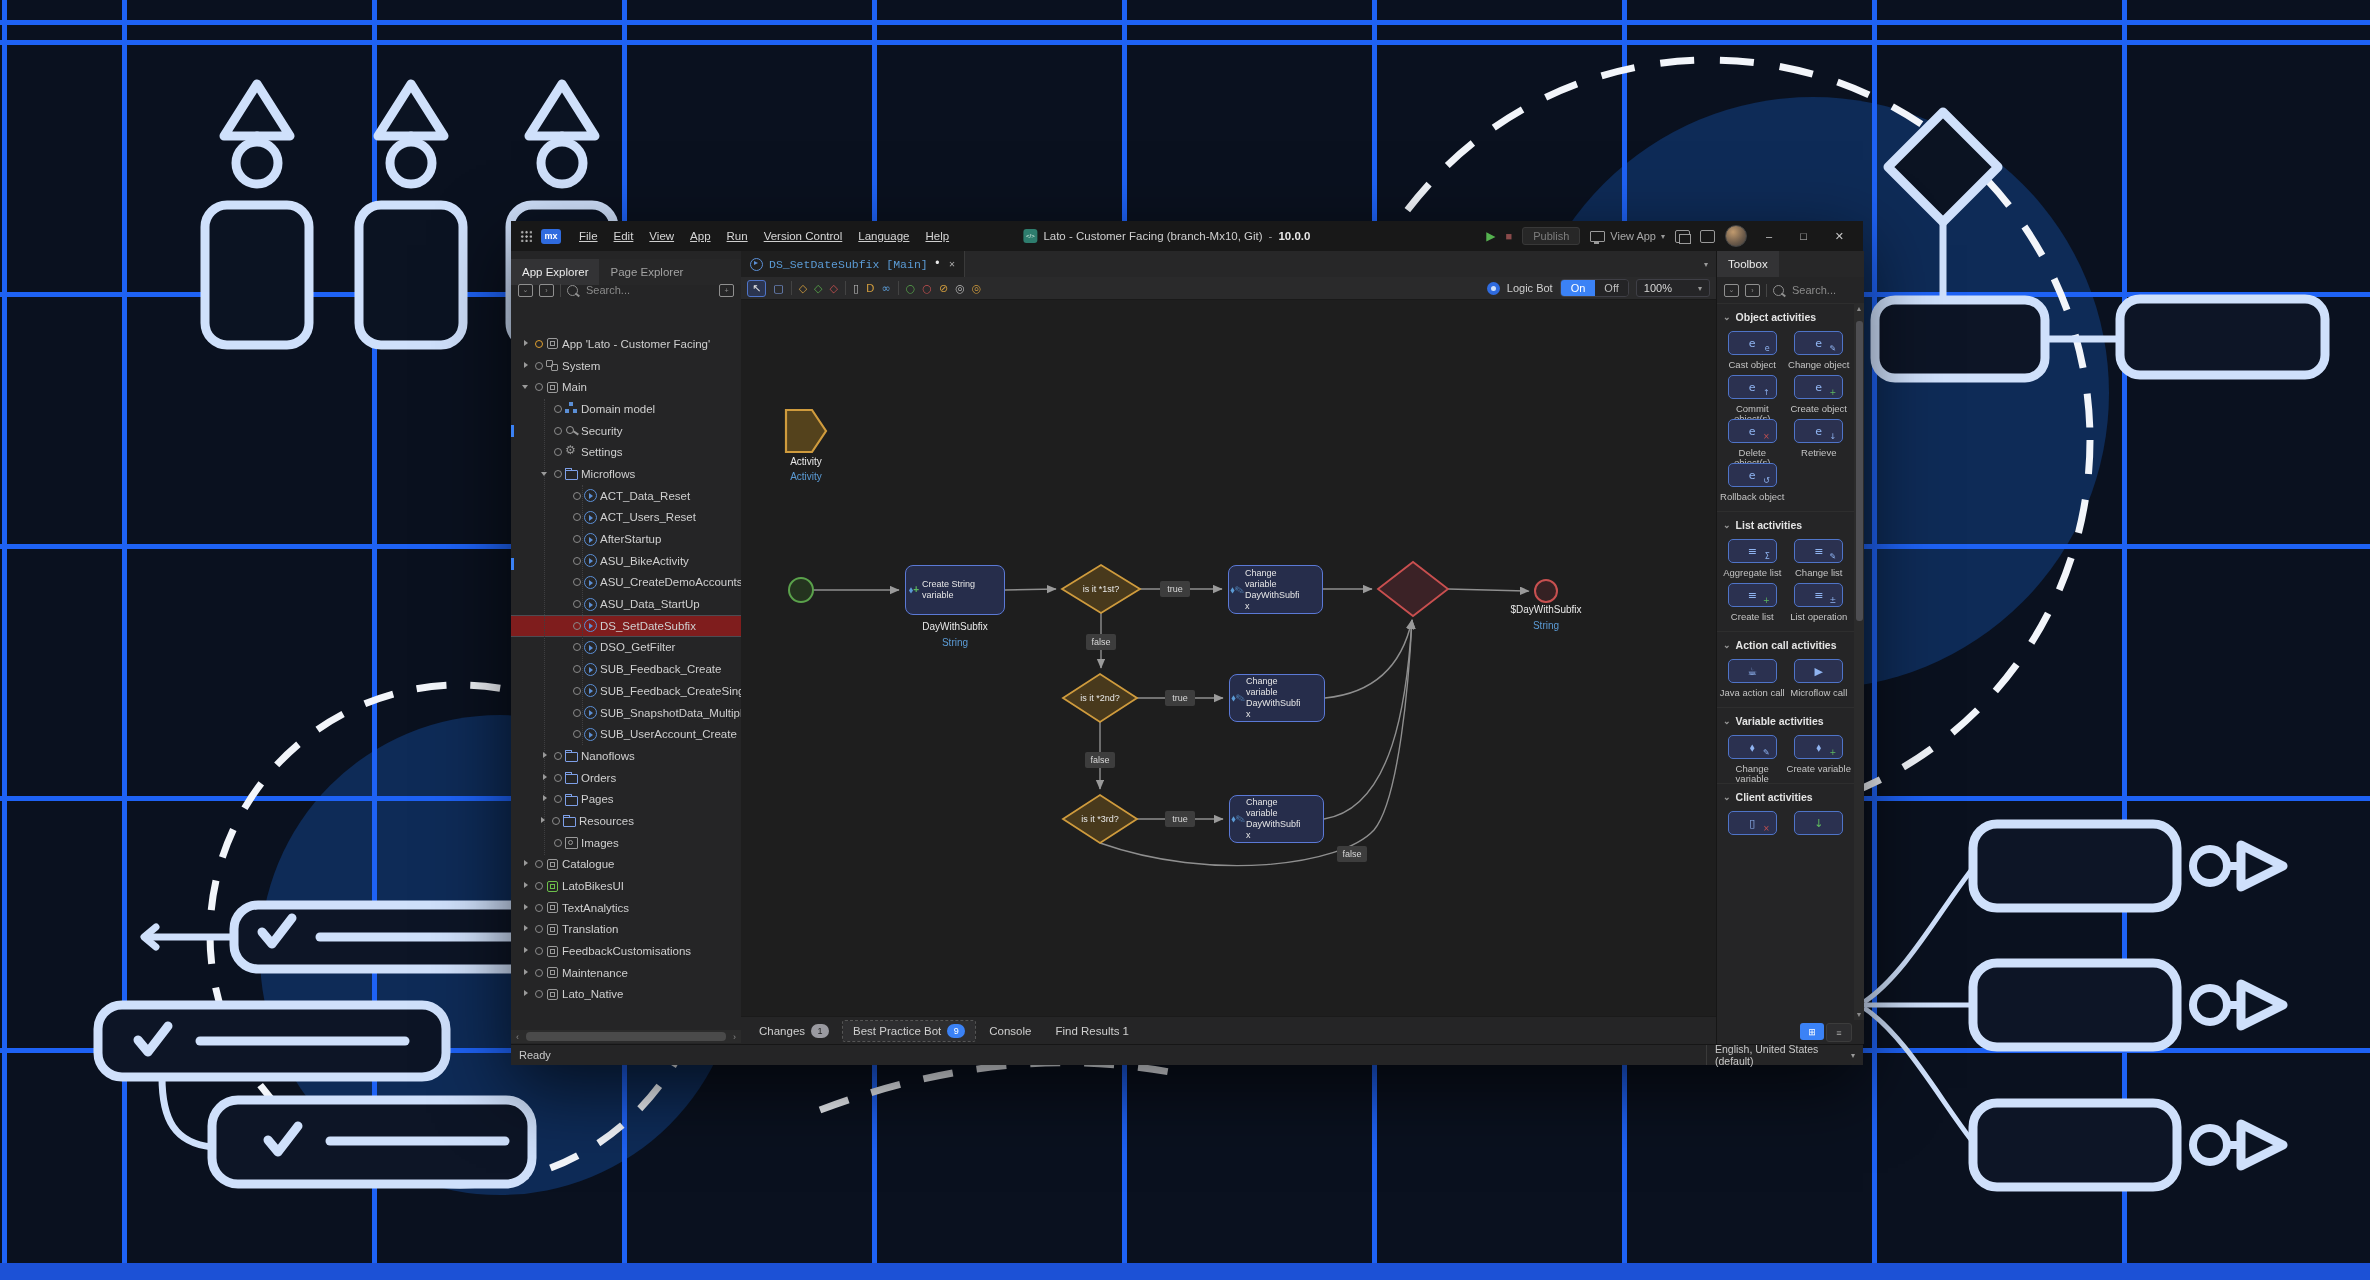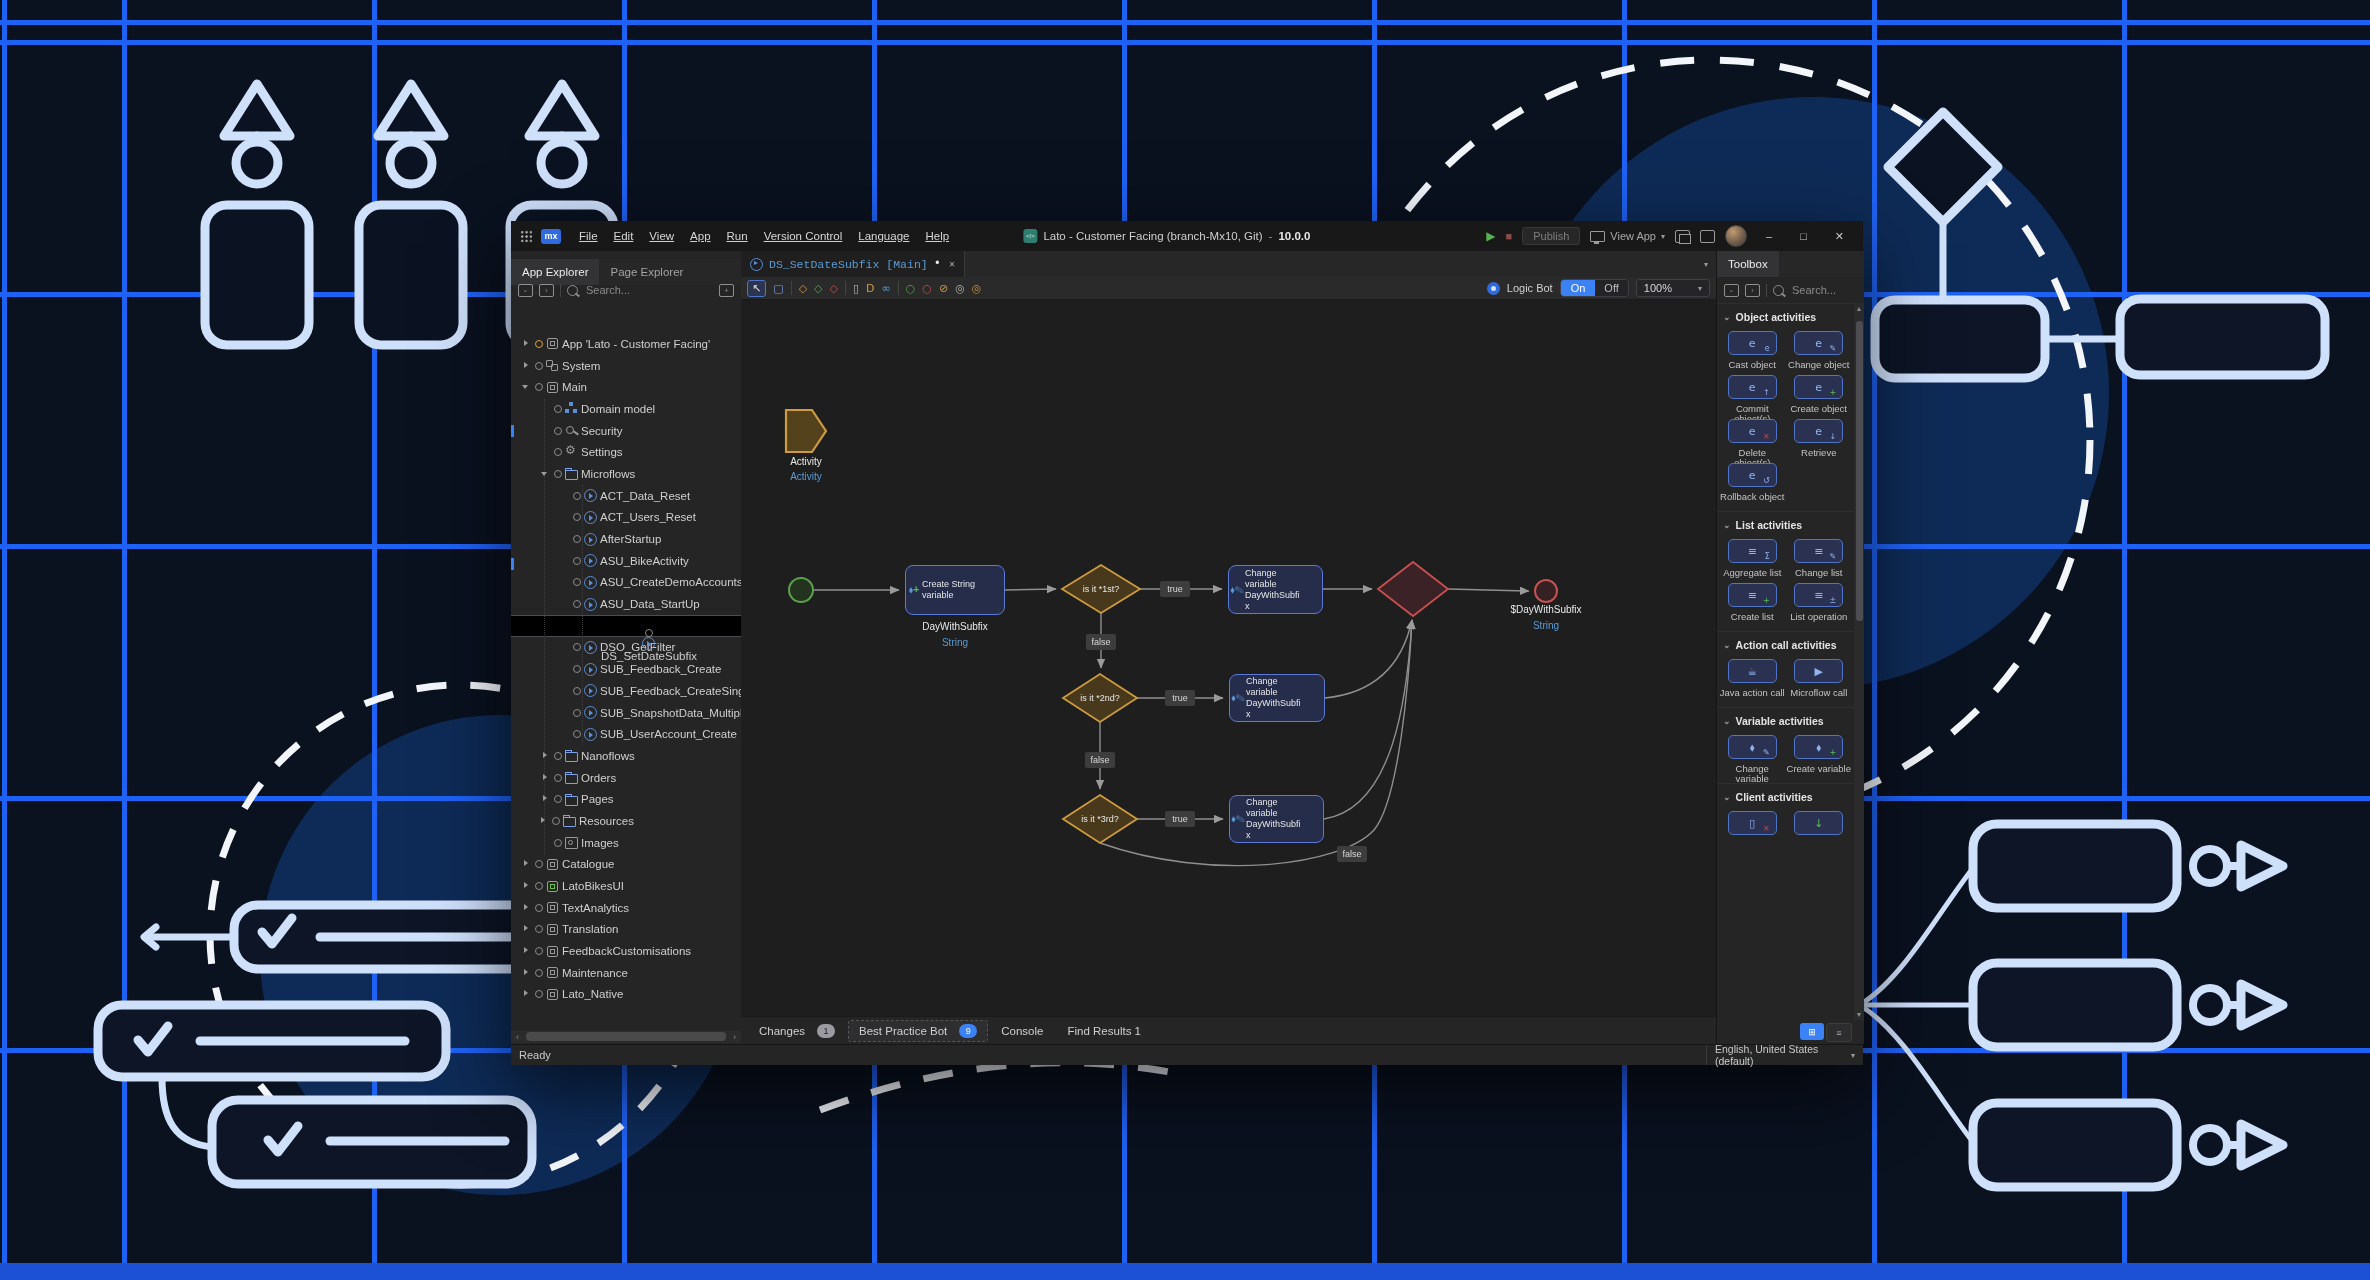--- a/index.html
+++ b/index.html
@@ -62,21 +62,21 @@
   .mag{width:9px;height:9px;border:1.4px solid #8f8f8f;border-radius:50%;position:relative;flex:none;}
   .mag::after{content:"";position:absolute;left:7px;top:8px;width:5px;height:1.6px;background:#8f8f8f;transform:rotate(40deg);}
   .search-input{background:transparent;border:none;outline:none;color:#cfcfcf;font-size:11px;flex:1;min-width:0;
     font-family:"Liberation Sans",sans-serif;}
   .search-input::placeholder{color:#8a8a8a;}
 
   
   #explorer{position:absolute;left:0;top:30px;width:230px;height:793px;background:#252526;border-right:1px solid #161616;overflow:hidden;}
   #explorer-tree{position:absolute;top:78px;left:0;right:0;bottom:15px;overflow:hidden;padding-top:4px;}
   .trow{height:21.7px;display:flex;align-items:center;white-space:nowrap;}
-  .trow.sel{background:#000000;box-shadow:inset 0 1px 0 #4c4c52,inset 0 -1px 0 #4c4c52;flex-direction:column;}
+  .trow.sel{background:#7f1d1d;box-shadow:inset 0 1px 0 #4c4c52,inset 0 -1px 0 #4c4c52;}
   .chev{width:14px;flex:none;position:relative;height:14px;}
   .chev.r::before{content:"";position:absolute;left:5px;top:3px;border-left:4px solid #9a9a9a;border-top:3.5px solid transparent;border-bottom:3.5px solid transparent;}
   .chev.d::before{content:"";position:absolute;left:3px;top:5px;border-top:4px solid #9a9a9a;border-left:3.5px solid transparent;border-right:3.5px solid transparent;}
   .dot{width:12px;flex:none;display:flex;justify-content:center;}
   .dot::before{content:"";width:6px;height:6px;border-radius:50%;border:1.3px solid #8a8a8a;}
   .dot.o::before{border-color:#e0a030;}
   .ti{width:17px;height:13px;flex:none;position:relative;}
   .ti-app::before,.ti-cube::before{content:"";position:absolute;left:2px;top:1px;width:9px;height:9px;border:1.3px solid #9a9a9a;border-radius:2px;}
   .ti-app::after,.ti-cube::after{content:"";position:absolute;left:5px;top:4px;width:3px;height:3px;border:1px solid #9a9a9a;}
   .ti-green::before,.ti-green::after{border-color:#6cc04a !important;}
@@ -135,21 +135,21 @@
   .tag-ic .plus{color:#5fba5f;font-weight:bold;}
   .fdiamond-label,.fchip,.fcap{position:absolute;text-align:center;}
   .fdiamond-label{color:#e8e8e8;font-size:9px;line-height:17px;}
   .fchip{background:#3d3d3d;color:#d8d8d8;font-size:9px;line-height:16px;border-radius:2px;width:30px;height:16px;}
   .fcap{font-size:10px;color:#e8e8e8;}
   .fcap.blue{color:#5b9bd5;}
 
   
   #dock{position:absolute;left:0;top:765px;width:100%;height:28px;background:#252526;border-top:1px solid #1a1a1a;
     display:flex;align-items:center;padding-left:8px;box-sizing:border-box;gap:4px;}
-  .dock-tab{display:flex;align-items:center;gap:12px;padding:3px 10px;color:#cfcfcf;font-size:11.5px;border-radius:2px;}
+  .dock-tab{display:flex;align-items:center;gap:6px;padding:3px 10px;color:#cfcfcf;font-size:11.5px;border-radius:2px;}
   .dock-tab.hl{background:#2e2e30;outline:1px dashed #555;}
   .badge{min-width:14px;height:14px;border-radius:8px;font-size:9px;display:flex;align-items:center;justify-content:center;
     color:#1b1b1b;padding:0 2px;}
   #statusbar{position:absolute;left:0;top:823px;width:100%;height:20px;background:#252526;border-top:1px solid #161616;
     display:flex;align-items:center;font-size:11px;color:#c9c9c9;}
   #status-ready{padding-left:8px;}
   #lang-box{margin-left:auto;width:157px;height:100%;border-left:1px solid #3a3a3a;display:flex;align-items:center;
     padding-left:8px;box-sizing:border-box;font-size:10.5px;gap:6px;}
   #lang-box .tb-caret{margin-left:auto;padding-right:8px;}
 

